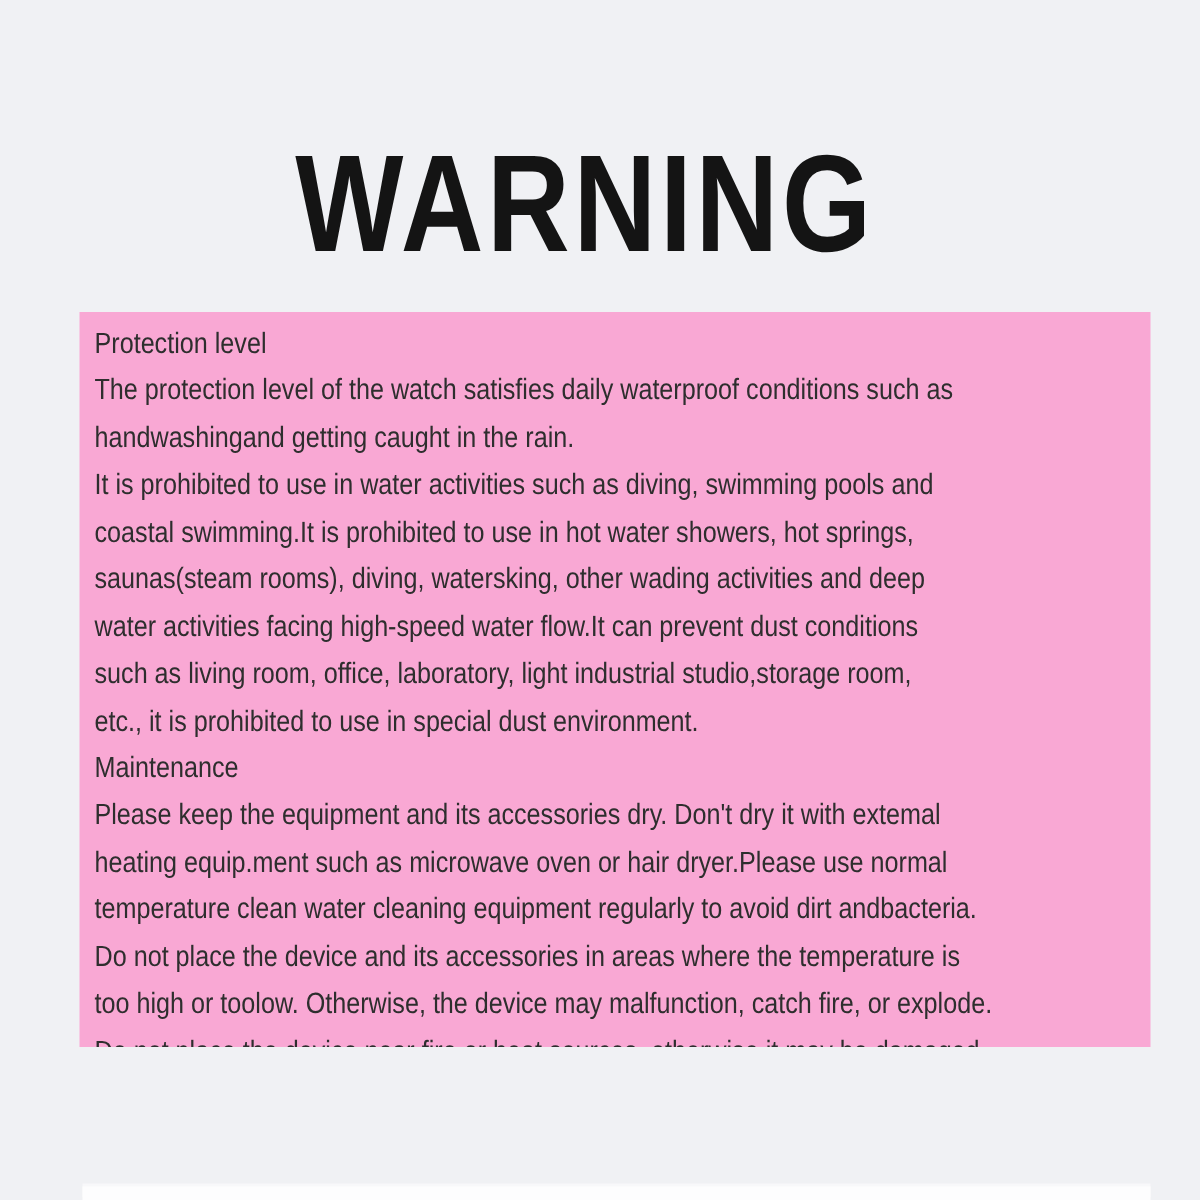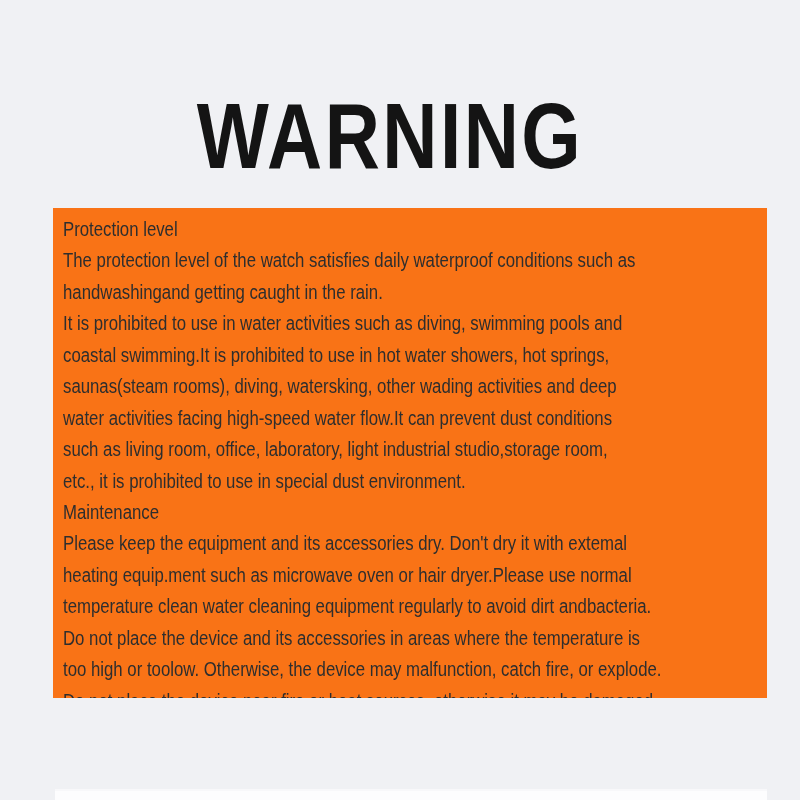--- a/index.html
+++ b/index.html
@@ -28,21 +28,21 @@
     transform: scaleX(0.83);
     transform-origin: 50% 50%;
     white-space: nowrap;
   }
   .notice-card {
     position: absolute;
     left: 53px;
     top: 208px;
     width: 714px;
     height: 490px;
-    background: #f97316;
+    background: #f9a8d4;
     overflow: hidden;
   }
   .textblock {
     position: absolute;
     left: 10px;
     top: 6px;
     width: 920px;
     transform: scaleX(0.86);
     transform-origin: 0 0;
     font-size: 19.5px;

